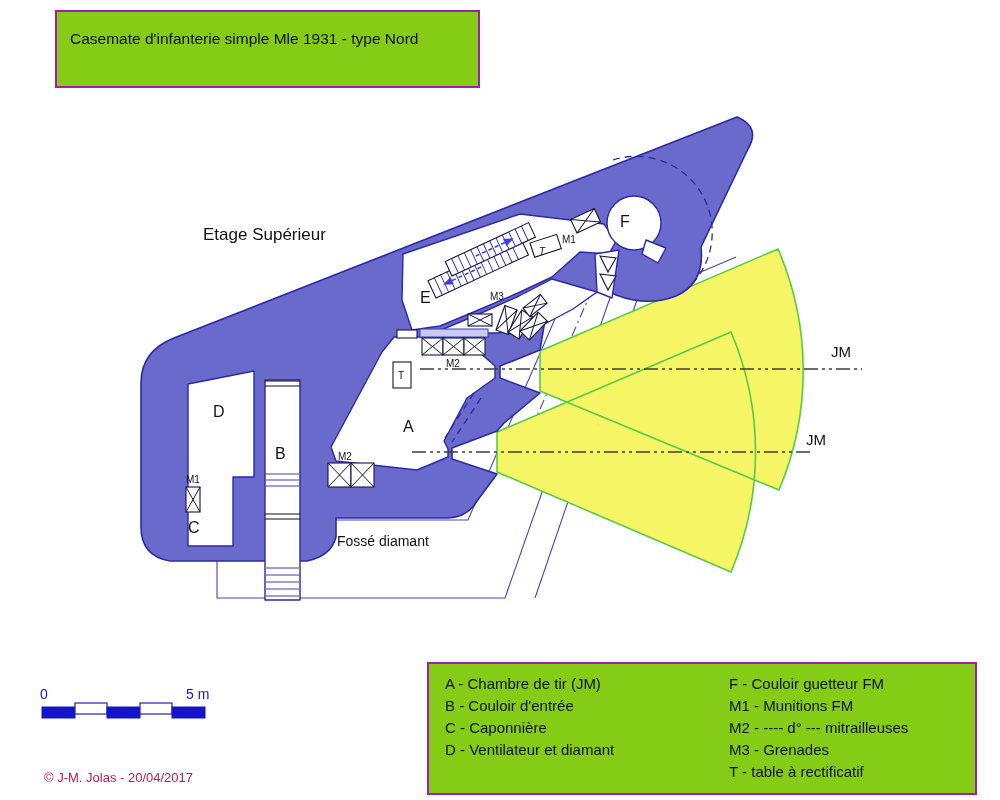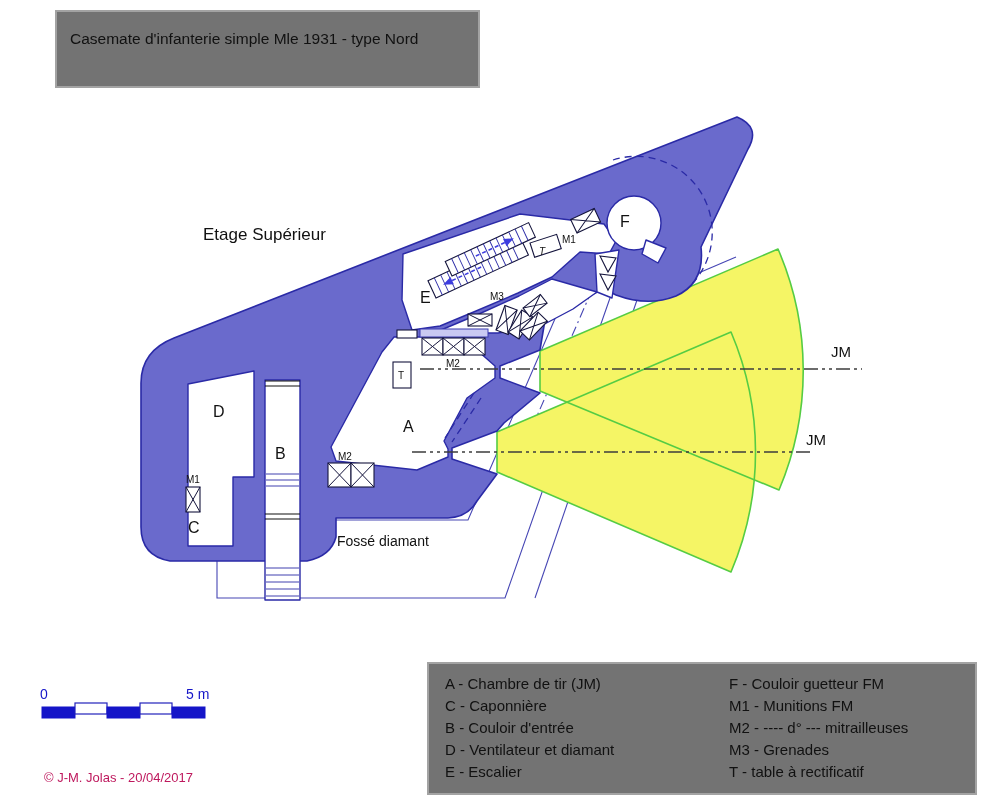--- a/index.html
+++ b/index.html
@@ -1,19 +1,19 @@
 <!DOCTYPE html>
 <html><head>
 <meta charset="utf-8">
 <style>
   html,body{margin:0;padding:0;background:#ffffff;}
   body{font-family:"Liberation Sans", sans-serif;}
   #stage{position:relative;width:1000px;height:800px;background:#fff;overflow:hidden;}
   #plan-svg{position:absolute;left:0;top:0;}
-  .box{position:absolute;background:#737373;border:2px solid #a3a3a3;box-sizing:border-box;}
+  .box{position:absolute;background:#84cc16;border:2px solid #a21caf;box-sizing:border-box;}
   #title-box{left:55px;top:10px;width:425px;height:78px;padding:11px 0 0 13px;}
   #title-box div{font-size:15.5px;color:#111;line-height:31px;white-space:nowrap;}
   #legend-box{left:427px;top:662px;width:550px;height:133px;}
   .legend-col{position:absolute;top:9px;}
   .legend-col div{font-size:15px;color:#111;line-height:22px;white-space:nowrap;}
   #legend-col-left{left:16px;}
   #legend-col-right{left:300px;}
   #credit{position:absolute;left:44px;top:770px;font-size:13px;color:#be185d;}
   
   .wall{fill:#6a6acc;stroke:#2a2aa6;stroke-width:1.6;stroke-linejoin:round;}
@@ -242,24 +242,23 @@
   <text class="scale-txt" x="186" y="699">5 m</text>
 </svg>
 
   <div class="box" id="title-box">
     <div>Casemate d'infanterie simple Mle 1931 - type Nord</div>
   </div>
 
   <div class="box" id="legend-box">
     <div class="legend-col" id="legend-col-left">
       <div>A - Chambre de tir (JM)</div>
+      <div>B - Couloir d'entrée</div>
       <div>C - Caponnière</div>
-      <div>B - Couloir d'entrée</div>
       <div>D - Ventilateur et diamant</div>
-      <div>E - Escalier</div>
     </div>
     <div class="legend-col" id="legend-col-right">
       <div>F - Couloir guetteur FM</div>
       <div>M1 - Munitions FM</div>
       <div>M2 -  ---- d° ---  mitrailleuses</div>
       <div>M3 - Grenades</div>
       <div>T - table à rectificatif</div>
     </div>
   </div>
 

